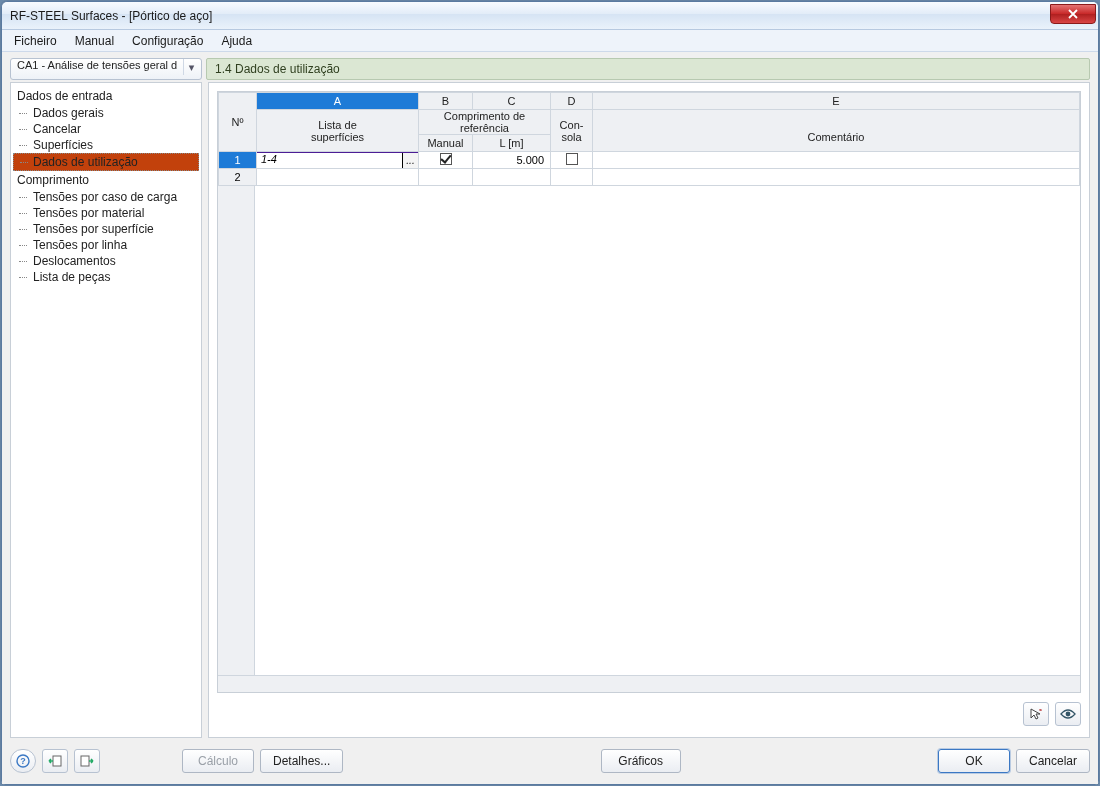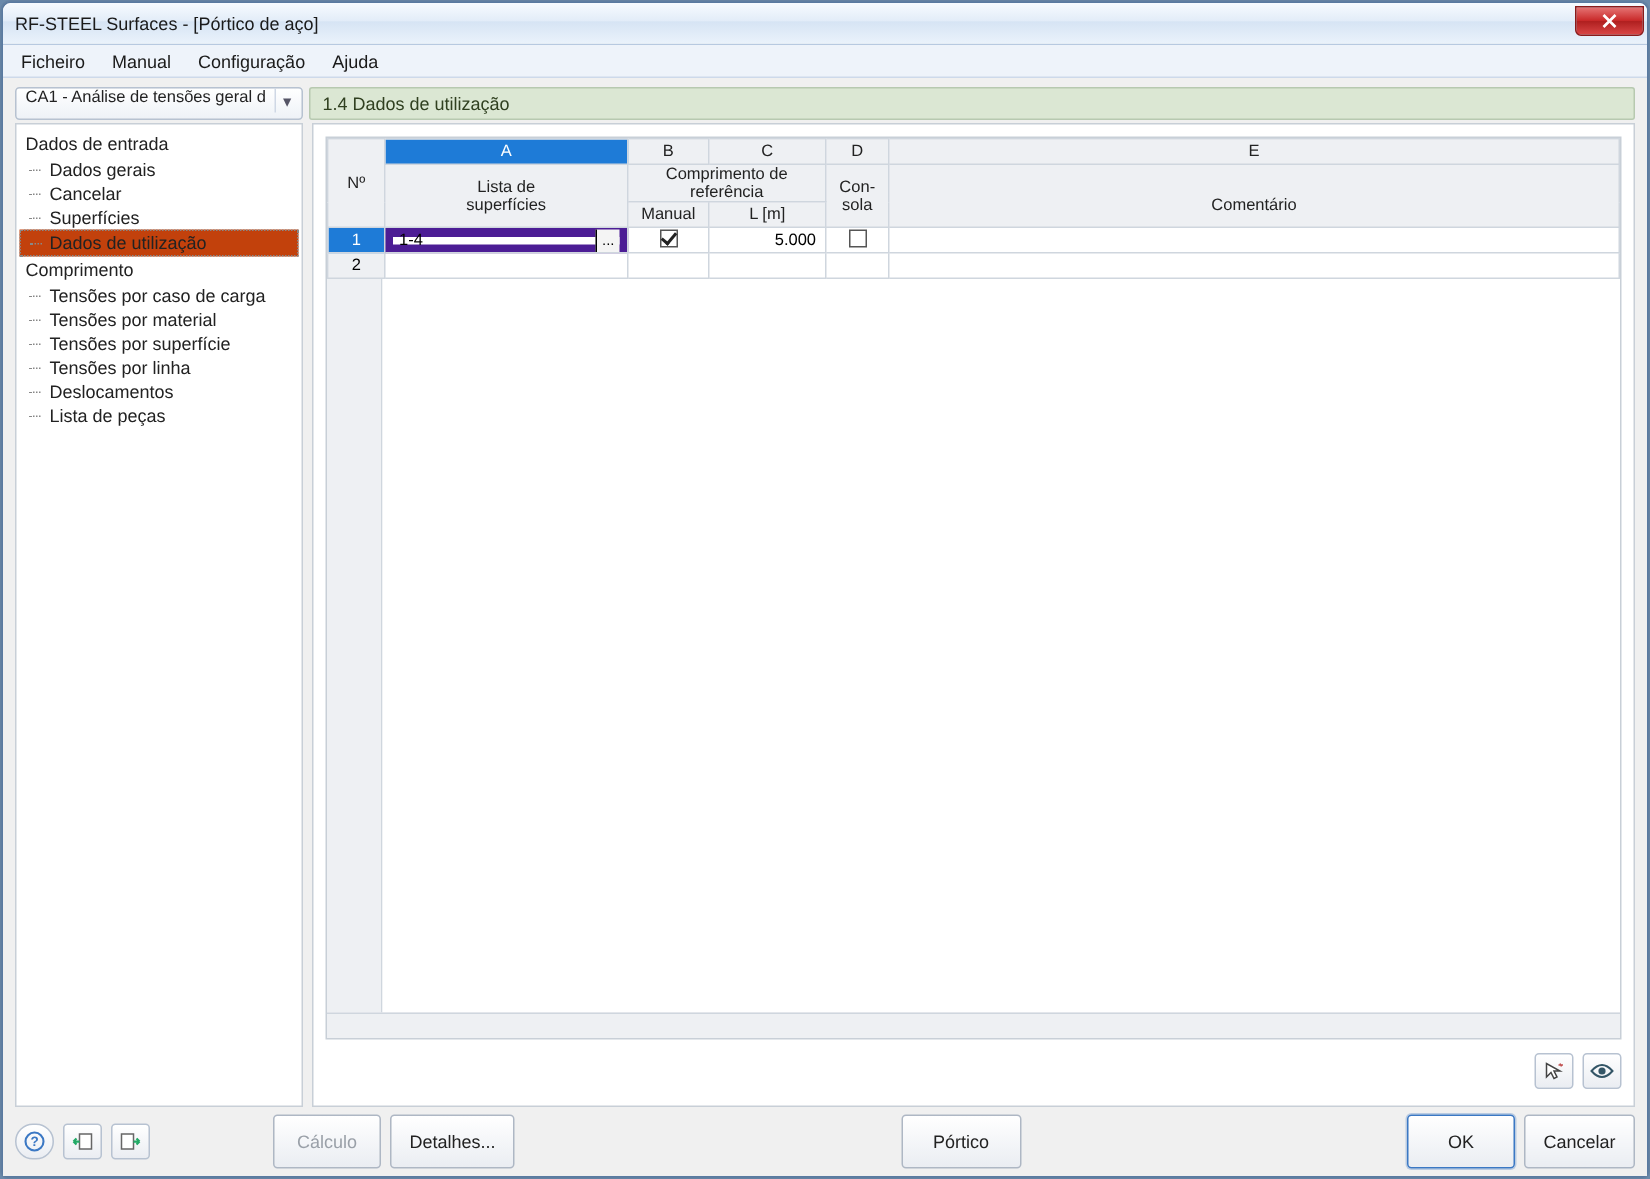--- a/index.html
+++ b/index.html
@@ -177,25 +177,26 @@
   }
   .grid td.rownum {
     background: #eef0f3;
     text-align: center;
   }
   .grid td.rownum.selected {
     background: #1e7bd7;
     color: #fff;
   }
   .cell-edit {
-    display: flex; align-items: center;
+    display: flex; 
     height: 17px;
-    border: 6px solid #4c1d95;
+    border: 1px solid #4c1d95;
     margin: -1px;
     background: #fff;
+    font-style: italic;
   }
   .cell-edit .val { flex:1; text-align: left; padding: 0 4px; }
   .cell-edit .ellipsis {
     width: 16px; text-align: center; border-left: 1px solid #000;
     background: #f4f4f4; font-size: 10px; line-height: 15px;
   }
   .chk {
     display: inline-block; width: 12px; height: 12px;
     border: 1px solid #555; background: #fff; position: relative;
   }
@@ -236,21 +237,21 @@
     display: flex; align-items: center; justify-content: center;
   }
   .bottombar {
     height: 38px;
     display: flex;
     align-items: center;
     gap: 6px;
     padding-top: 8px;
   }
   .btn {
-    height: 36px;
+    height: 24px;
     min-width: 72px;
     padding: 0 12px;
     border: 1px solid #aeb7c4;
     border-radius: 3px;
     background: linear-gradient(#ffffff,#eaedf2);
     font-size: 12px;
     color: #222;
     display: inline-flex; align-items: center; justify-content: center;
   }
   .btn.disabled { color: #9aa0a8; }
@@ -422,19 +423,19 @@
       <div class="small-icon-btn">
         <svg width="14" height="12" viewBox="0 0 14 12">
           <rect x="1" y="1" width="8" height="10" fill="#fff" stroke="#666"></rect>
           <path d="M9 6 L13 6 M13 6 L11 4 M13 6 L11 8" stroke="#2a6" stroke-width="1.5" fill="none"></path>
         </svg>
       </div>
       <div style="width:70px"></div>
       <div class="btn disabled">Cálculo</div>
       <div class="btn">Detalhes...</div>
       <div class="spacer"></div>
-      <div class="btn" style="min-width:80px">Pórtico</div>
+      <div class="btn" style="min-width:80px">Gráficos</div>
       <div class="spacer"></div>
       <div class="btn primary" style="min-width:72px">OK</div>
       <div class="btn">Cancelar</div>
     </div>
   </div>
 </div>
 
 </body></html>

